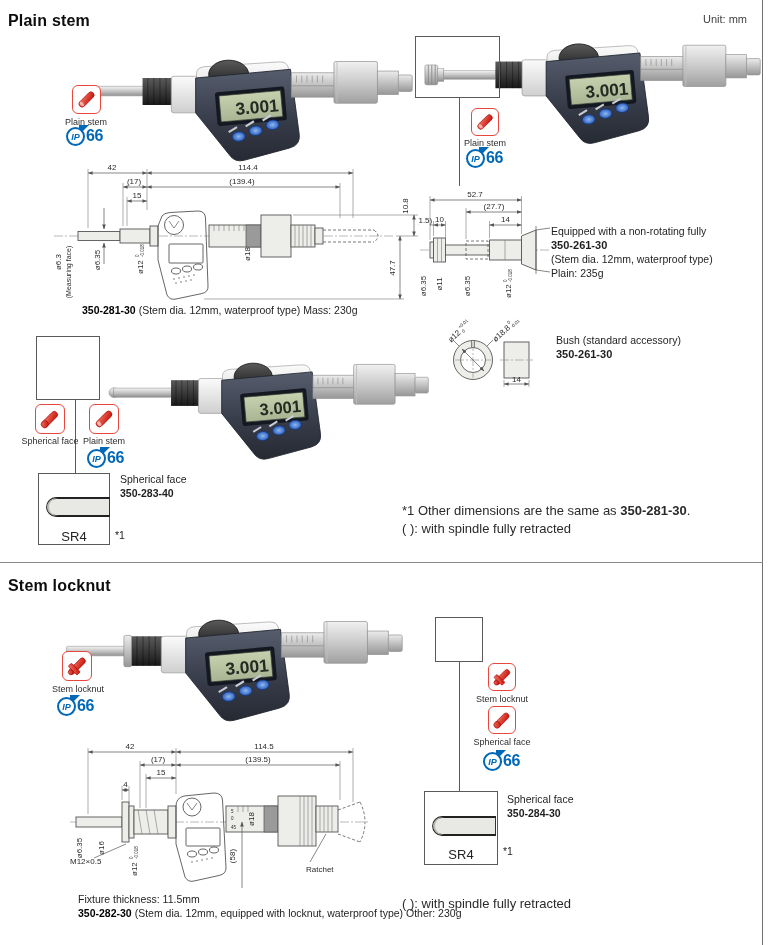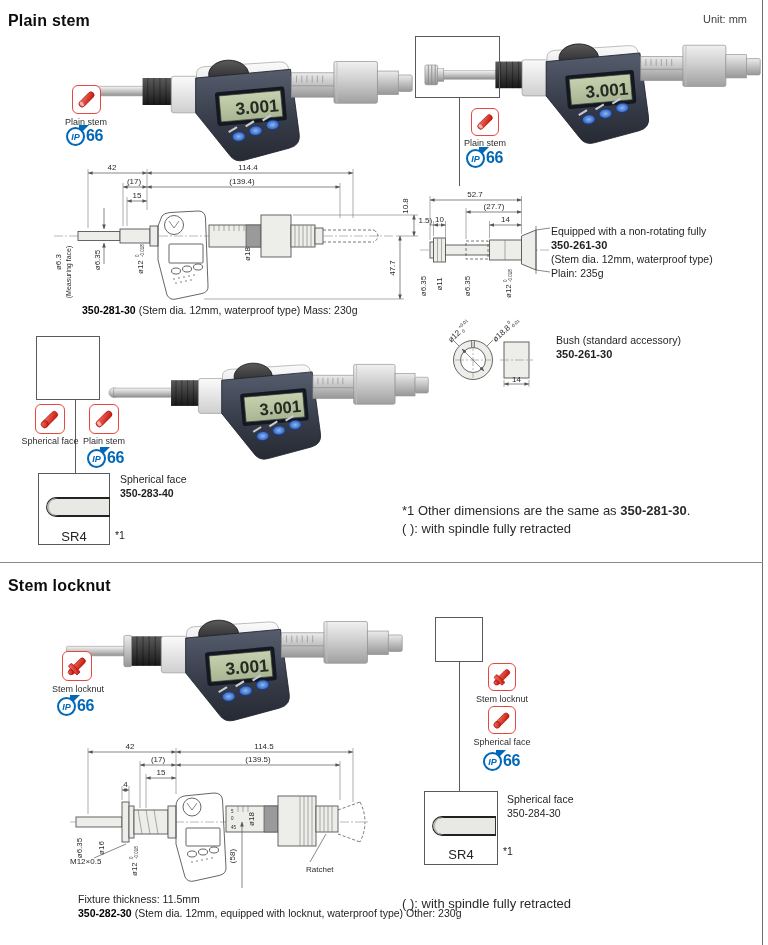--- a/index.html
+++ b/index.html
@@ -547,19 +547,19 @@
   </div>
 
   <div class="callout" style="left:424px;top:791px;width:74px;height:74px"></div>
   <svg class="abs" style="left:430px;top:815px" width="66" height="22" viewBox="0 0 66 22">
     <path d="M12,2 H66 V20 H12 A9,9 0 0 1 12,2 Z" fill="#e8e8e4" stroke="#222" stroke-width="1.8"></path>
     <path d="M12,2 A9,9 0 0 0 12,20 L14,20 A9,9 0 0 1 14,2 Z" fill="#b9b9b2"></path>
   </svg>
   <div class="srlbl" style="left:424px;top:847px;width:74px">SR4</div>
   <div class="abs cap" style="left:503px;top:845px">*1</div>
   <div class="abs txt" style="left:507px;top:792px">Spherical face</div>
-  <div class="abs txt" style="left:507px;top:806px;font-weight:normal">350-284-30</div>
+  <div class="abs txt" style="left:507px;top:806px;font-weight:bold">350-284-30</div>
 
   <div class="abs foot" style="right:26px;top:895px;width:340px">
     <div>(  ): with spindle fully retracted</div>
   </div>
 
 </div>
 
 </body></html>

